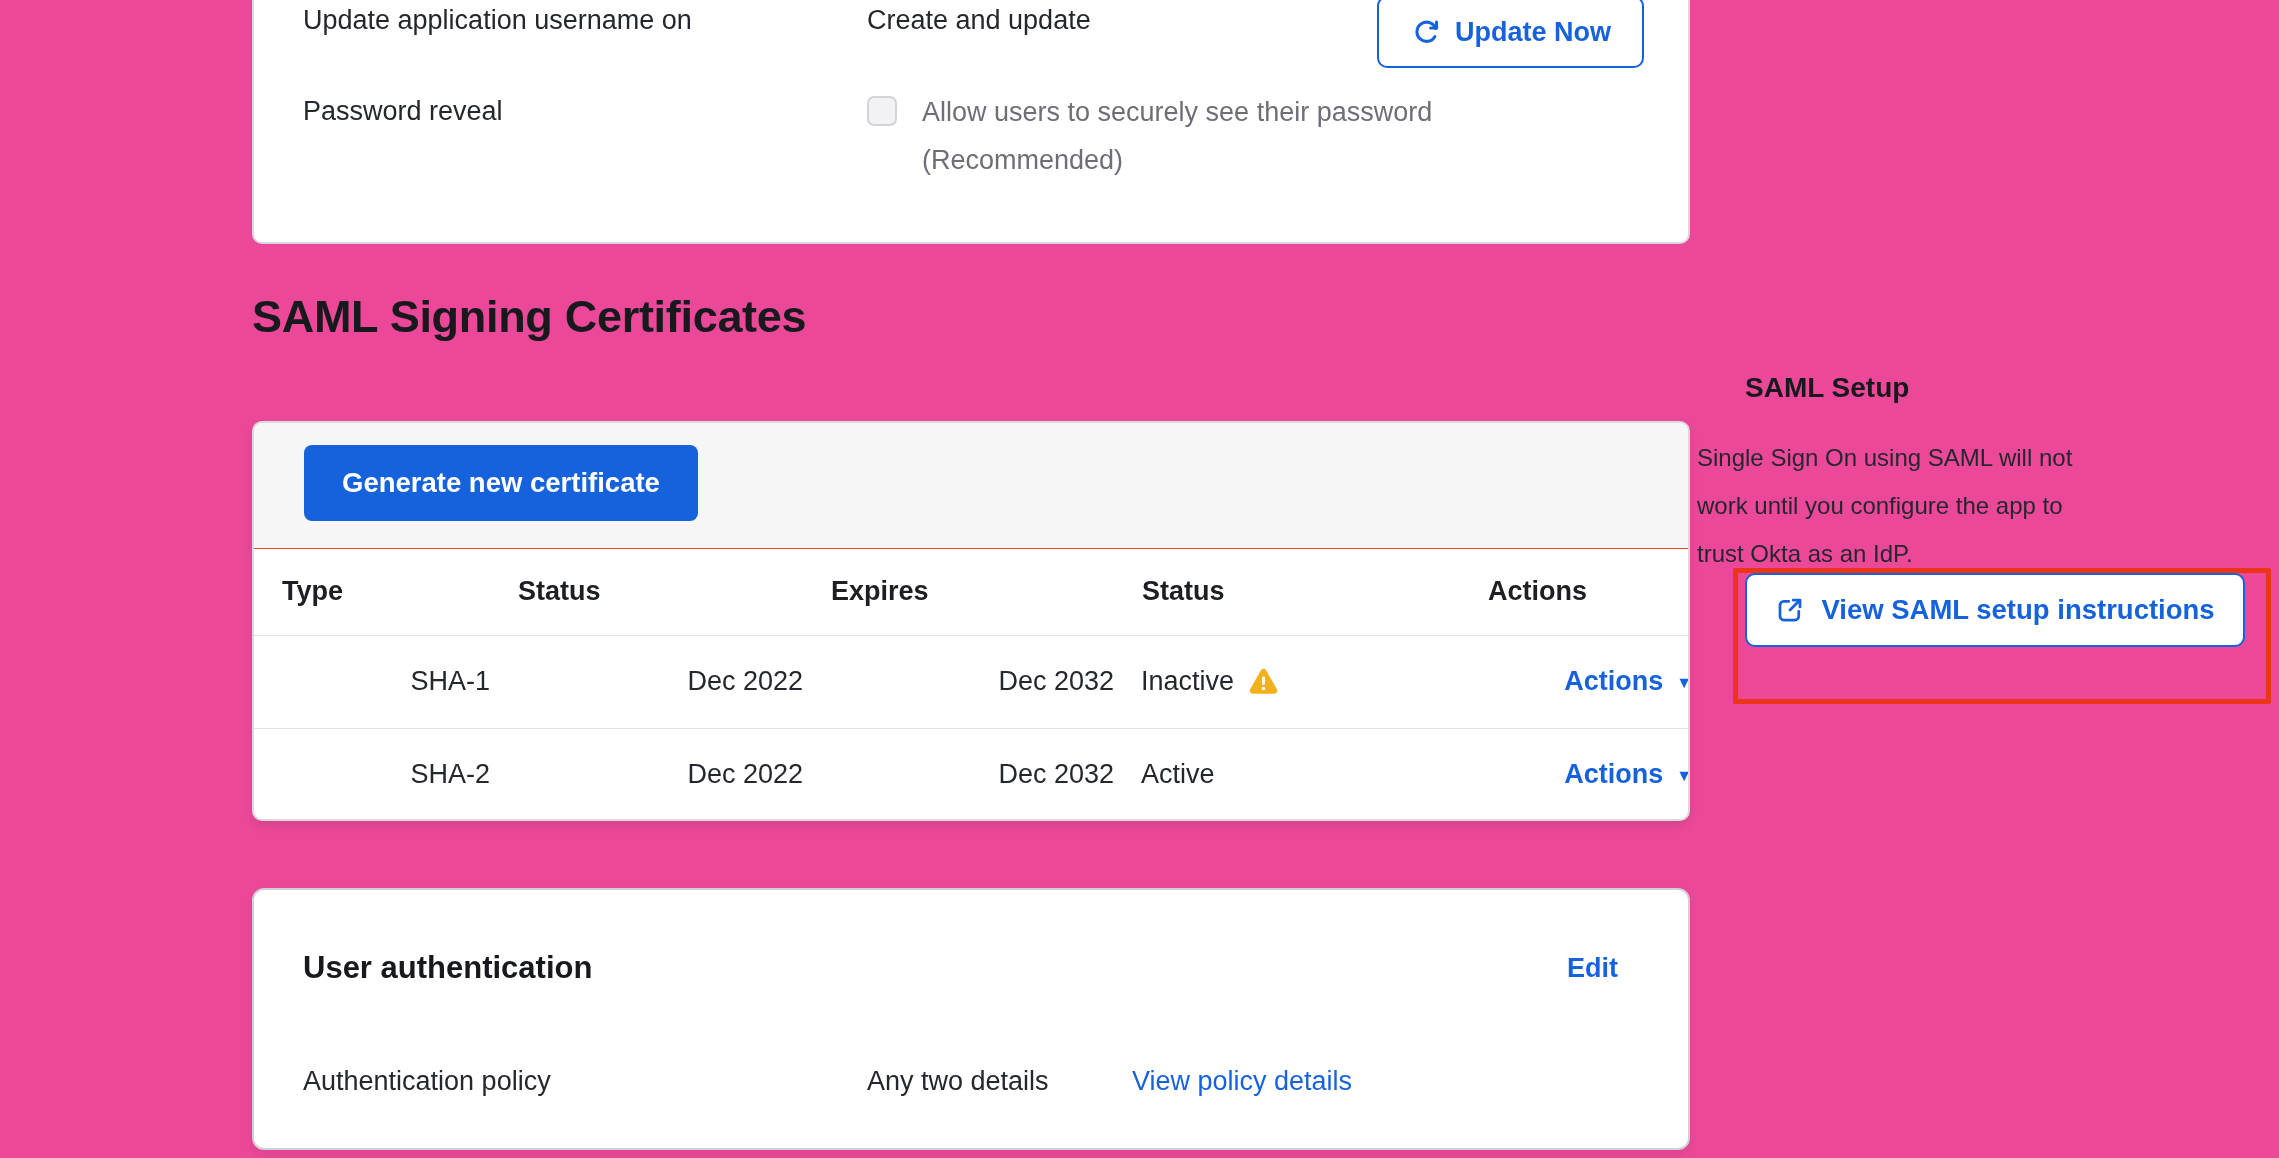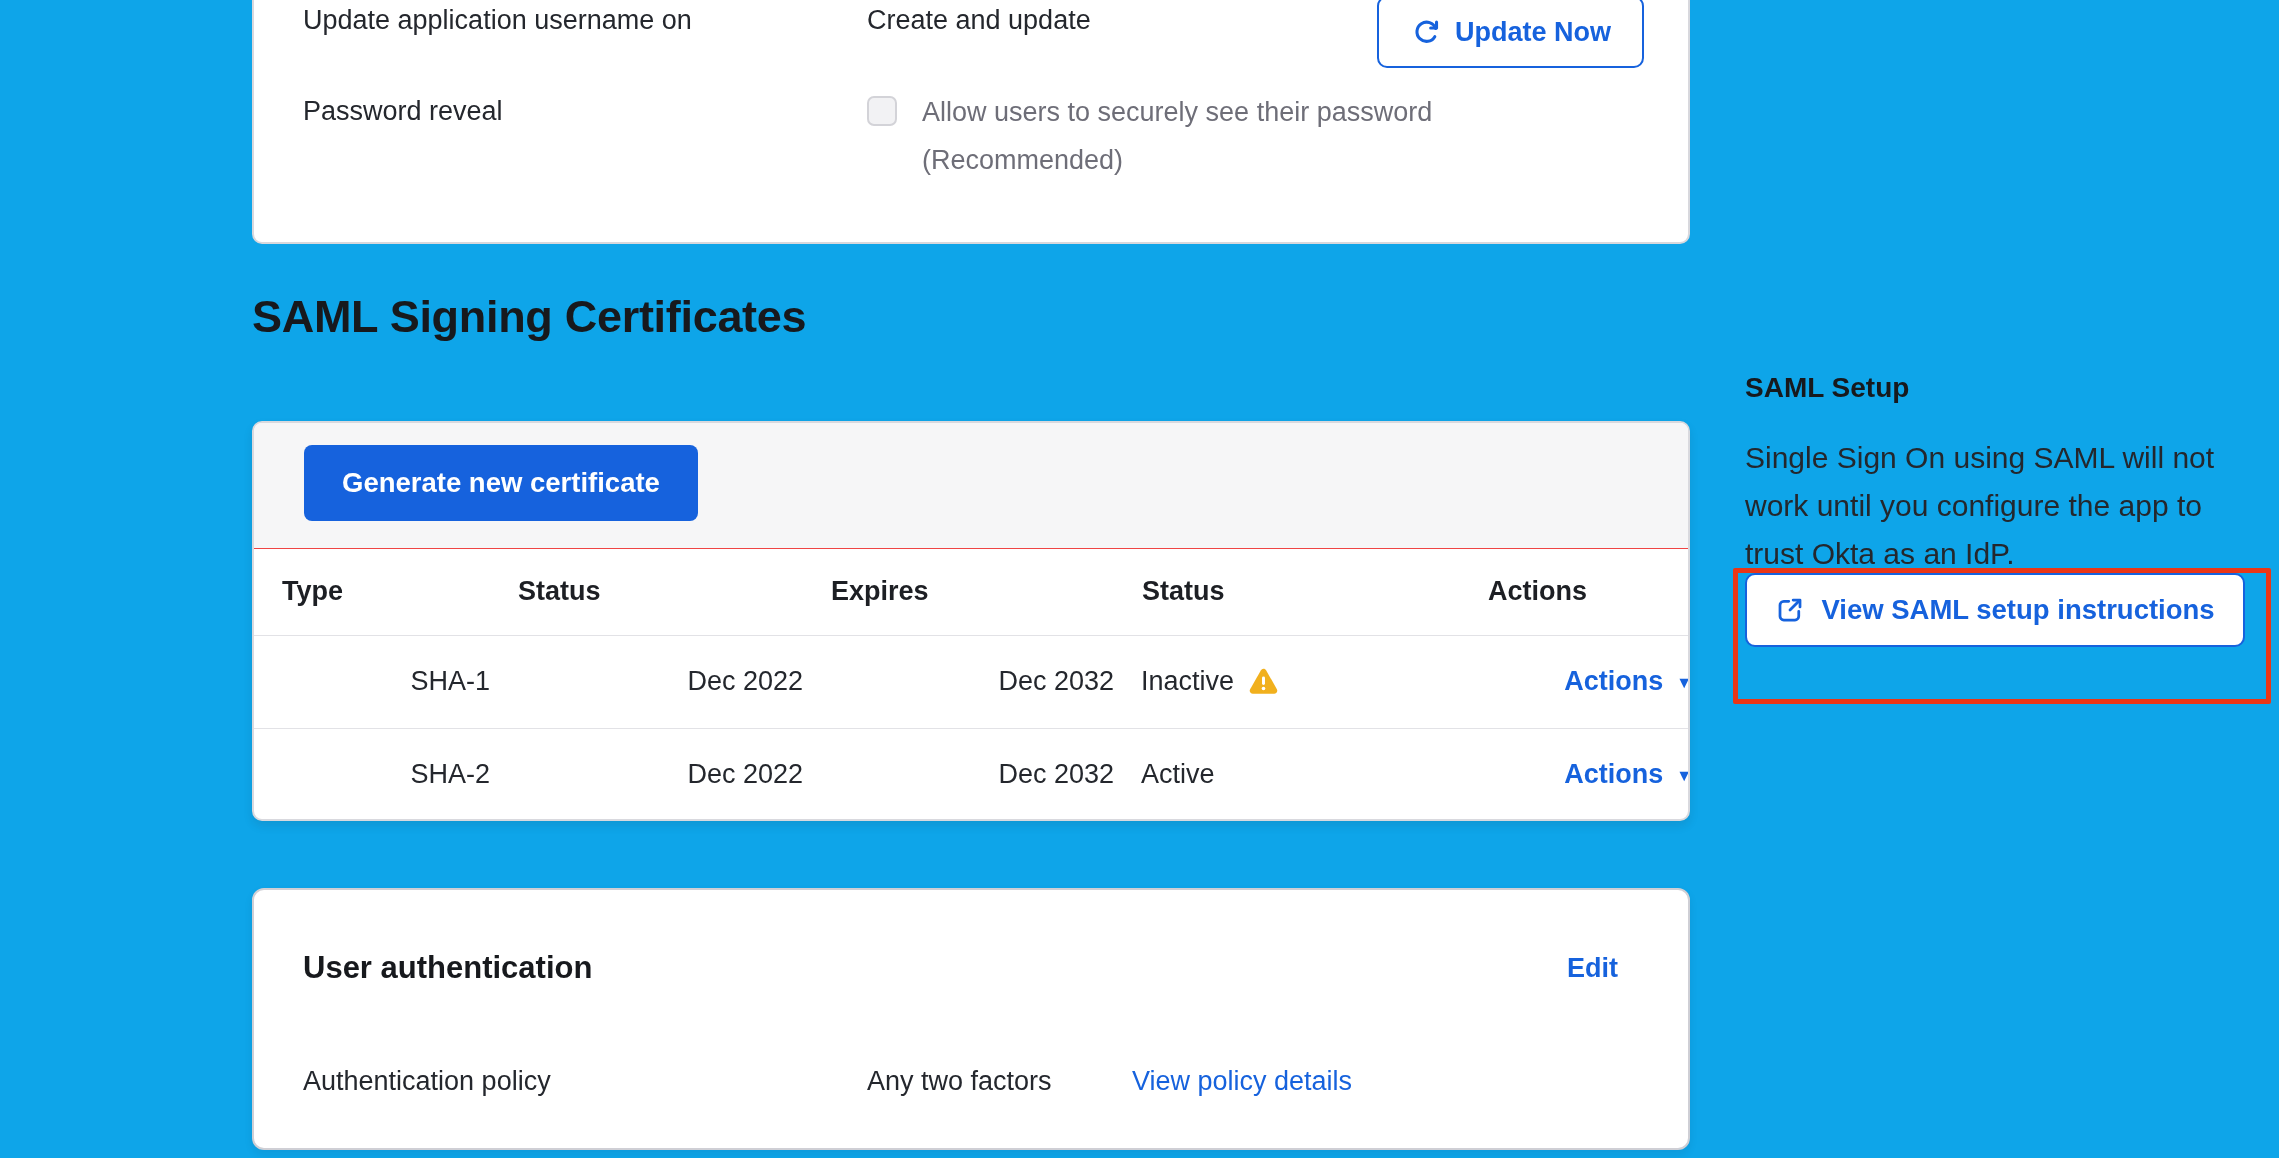--- a/index.html
+++ b/index.html
@@ -1,18 +1,18 @@
 <!DOCTYPE html>
 <html><head>
 <meta charset="utf-8">
 <style>
   * { margin:0; padding:0; box-sizing:border-box; }
   html,body { width:2279px; height:1158px; overflow:hidden; background:#fff;
               font-family:"Liberation Sans", sans-serif; color:#24272d; }
-  .canvas { position:relative; width:2279px; height:1158px; background:#0ea5e9; }
+  .canvas { position:relative; width:2279px; height:1158px; background:#ec4899; }
 
   
   .top-card { position:absolute; left:252px; top:-44px; width:1438px; height:288px;
               background:#fff; border:2px solid #d8d8dd; border-radius:10px; }
   .tc-label { position:absolute; left:49px; font-size:27px; line-height:33px; color:#24272d; }
   .tc-value { position:absolute; left:613px; font-size:27px; line-height:33px; color:#24272d; }
   .update-btn { position:absolute; left:1123px; top:38px; width:267px; height:72px;
                 background:#fff; border:2.5px solid #1662dd; border-radius:10px;
                 display:flex; align-items:center; justify-content:center; gap:13px;
                 color:#1662dd; font-size:27px; font-weight:bold; cursor:pointer; }
@@ -48,21 +48,21 @@
                box-shadow:0 4px 9px rgba(30,30,40,.08); }
   .uc-title { position:absolute; left:49px; top:60px; font-size:31px; font-weight:bold; color:#17191d; }
   .uc-edit  { position:absolute; right:70px; top:63px; font-size:27px; font-weight:bold;
               color:#1662dd; cursor:pointer; }
   .uc-label { position:absolute; left:49px;  top:176px; font-size:27px; }
   .uc-value { position:absolute; left:613px; top:176px; font-size:27px; }
   .uc-link  { position:absolute; left:878px; top:176px; font-size:27px; color:#1662dd; cursor:pointer; }
 
   
   .ss-title { position:absolute; left:1745px; top:372px; font-size:28px; font-weight:bold; color:#17191d; }
-  .ss-desc  { position:absolute; left:1745px; top:434px; font-size:30px; line-height:48px; color:#24272d; }
+  .ss-desc  { position:absolute; left:1697px; top:434px; font-size:24px; line-height:48px; color:#24272d; }
   .red-box  { position:absolute; left:1733px; top:568px; width:538px; height:136px;
               border:5px solid #ea3616; border-radius:2px; display:flex; align-items:flex-start; }
   .saml-btn { margin-left:7px; width:500px; height:74px; background:#fff;
               border:2.5px solid #1662dd; border-radius:10px;
               display:flex; align-items:center; justify-content:center; gap:16px;
               color:#1662dd; font-size:27.5px; font-weight:bold; cursor:pointer; }
 
   .icon-svg { flex:0 0 auto; display:block; }
 </style>
 </head>
@@ -153,21 +153,21 @@
           </td>
         </tr>
       </tbody>
     </table>
   </div>
 
   <div class="user-card">
     <div class="uc-title">User authentication</div>
     <div class="uc-edit">Edit</div>
     <div class="uc-label">Authentication policy</div>
-    <div class="uc-value">Any two factors</div>
+    <div class="uc-value">Any two details</div>
     <div class="uc-link">View policy details</div>
   </div>
 
   <div class="ss-title">SAML Setup</div>
   <div class="ss-desc">
     <div>Single Sign On using SAML will not</div>
     <div>work until you configure the app to</div>
     <div>trust Okta as an IdP.</div>
   </div>
 

